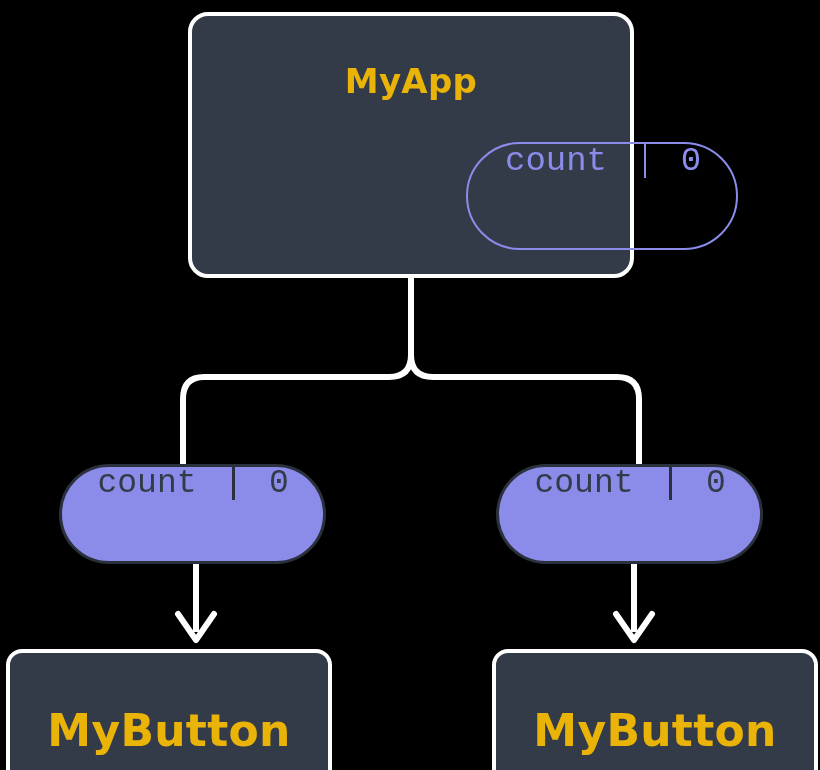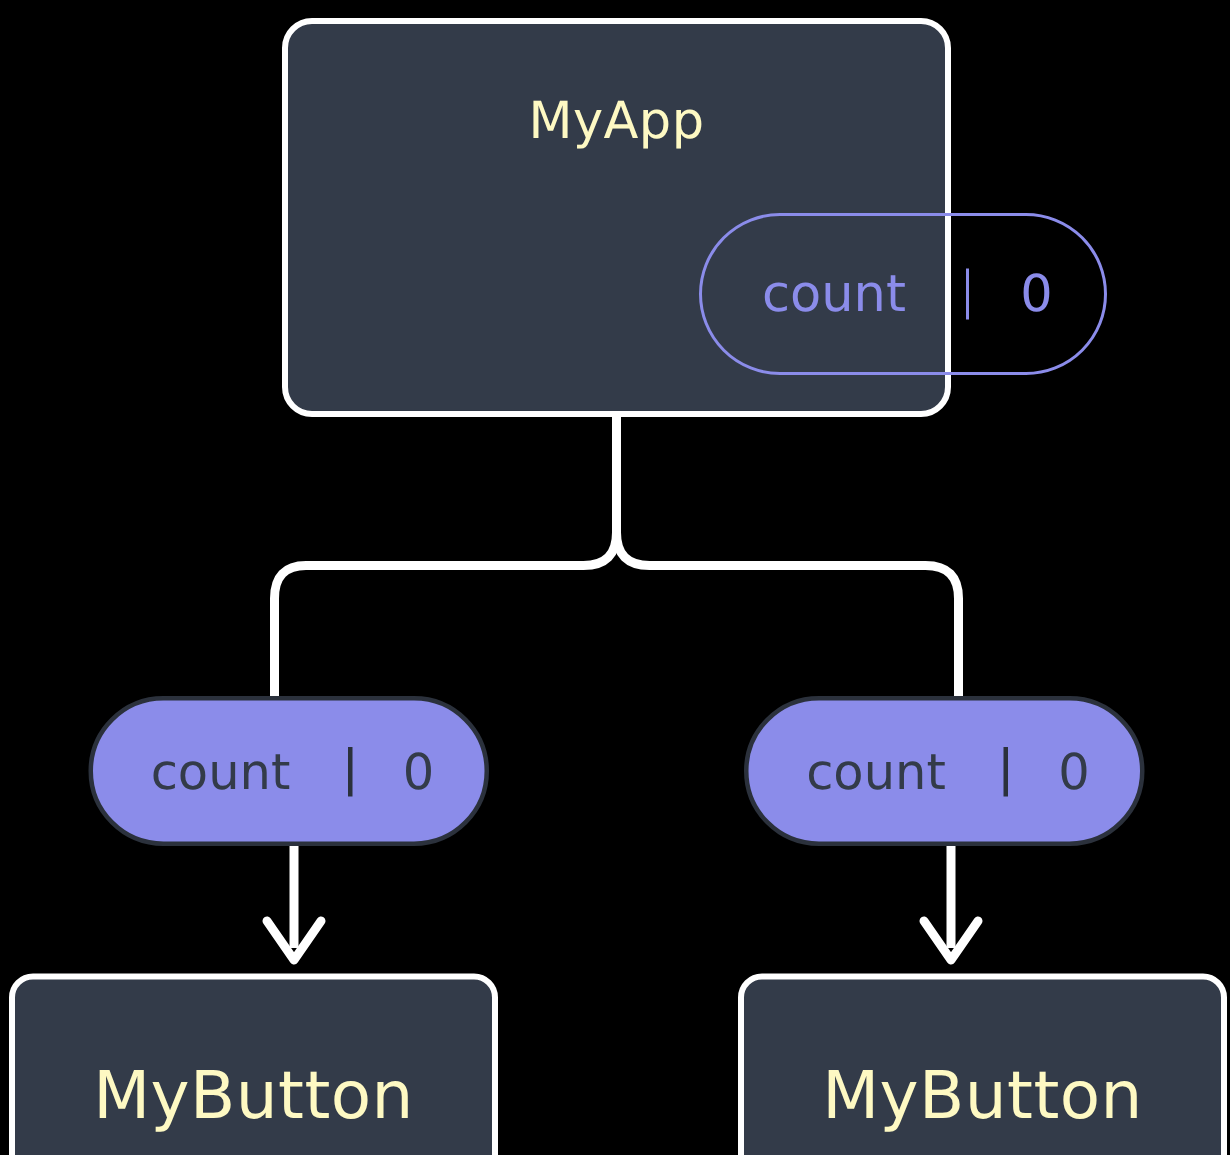--- a/index.html
+++ b/index.html
@@ -32,23 +32,23 @@
     position: absolute;
     box-sizing: border-box;
     background: #333b49;
     border: 4px solid #ffffff;
     border-radius: 18px;
     display: flex;
     flex-direction: column;
     align-items: center;
   }
   .component-title {
-    color: #fef9c3;
+    color: #eab308;
     font-size: 34px;
-    font-weight: 400;
+    font-weight: 700;
     letter-spacing: 0.3px;
     line-height: 1;
     white-space: nowrap;
   }
   
   #node-myapp {
     left: 188px;
     top: 12px;
     width: 446px;
     height: 266px;
@@ -73,23 +73,24 @@
   }
   .leaf-box .component-title {
     font-size: 44px;
     margin-top: -2px;
   }
   
   .state-pill {
     position: absolute;
     box-sizing: border-box;
     display: flex;
-    align-items: center;
+    align-items: flex-start;
     border-radius: 999px;
     overflow: hidden;
+    font-family: Liberation Mono, monospace;
   }
   .pill-key, .pill-val {
     display: flex;
     align-items: center;
     justify-content: center;
     line-height: 1;
     white-space: nowrap;
   }
   
   #pill-myapp {

